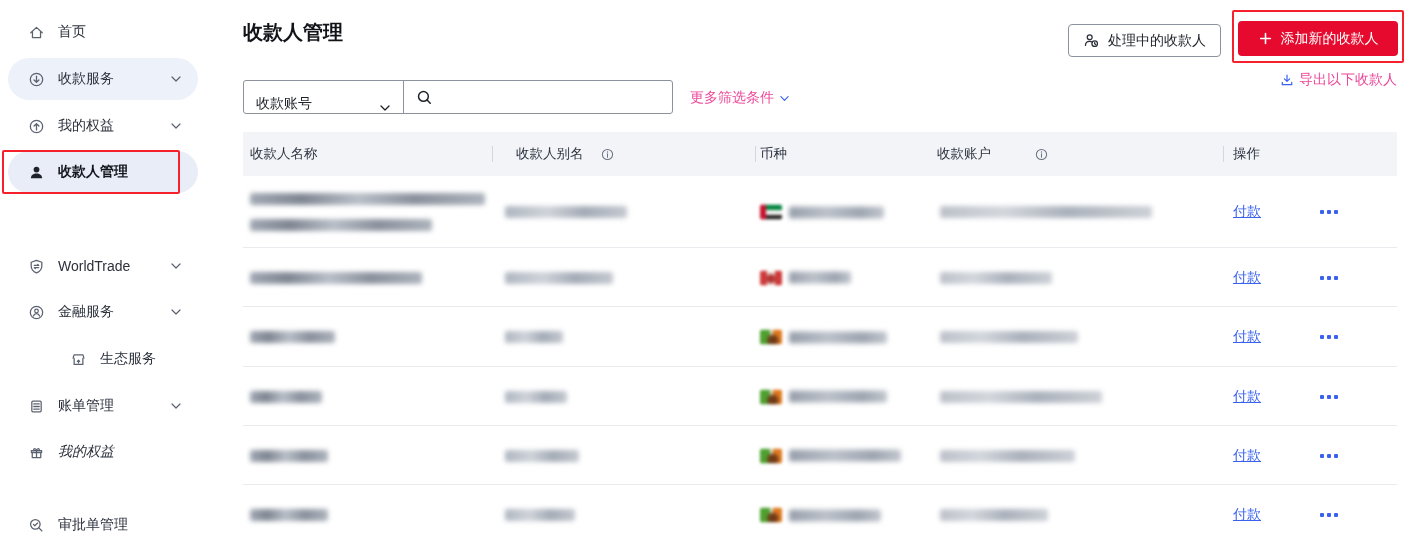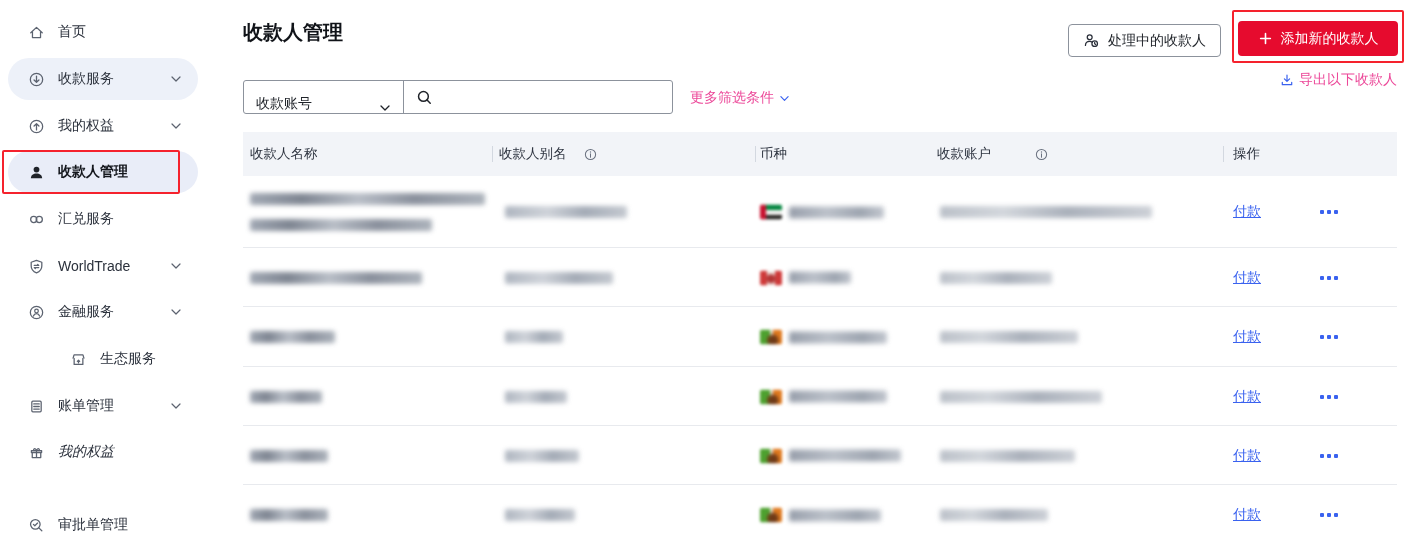--- a/index.html
+++ b/index.html
@@ -113,29 +113,20 @@
       </span>
     </div>
     <div class="side-item active" style="top: 151px;">
       <span class="s-icon">
         <svg width="17" height="17" viewBox="0 0 16 16">
           <circle cx="8" cy="5.2" r="2.7" fill="#1f2329"></circle>
           <path d="M2.7 13.4c0-3 2.4-4.5 5.3-4.5s5.3 1.5 5.3 4.5z" fill="#1f2329"></path>
         </svg>
       </span>
       <span class="s-label">收款人管理</span>
-    </div>
-    <div class="side-item" style="top: 198px;">
-      <span class="s-icon">
-        <svg width="17" height="17" viewBox="0 0 16 16" fill="none" stroke="#5c6370" stroke-width="1.2" stroke-linecap="round" stroke-linejoin="round">
-          <circle cx="5.4" cy="8" r="2.9"></circle>
-          <circle cx="10.6" cy="8" r="2.9"></circle>
-        </svg>
-      </span>
-      <span class="s-label">汇兑服务</span>
     </div>
     <div class="side-item" style="top: 291px;">
       <span class="s-icon">
         <svg width="17" height="17" viewBox="0 0 16 16" fill="none" stroke="#5c6370" stroke-width="1.2" stroke-linecap="round" stroke-linejoin="round">
           <circle cx="8" cy="8" r="5.8"></circle>
           <circle cx="8" cy="6.6" r="1.7"></circle>
           <path d="M5.1 11.3c.5-1.5 1.6-2.2 2.9-2.2s2.4.7 2.9 2.2"></path>
         </svg>
       </span>
       <span class="s-label">金融服务</span>
@@ -262,21 +253,21 @@
       <path d="M7 2v6.2M4.4 5.8 7 8.4l2.6-2.6M2.3 9.3v2.4h9.4V9.3"></path>
     </svg>
   </span>
   <span>导出以下收款人</span>
 </span>
 
 <div id="thead">
     <div class="th" style="left: 7px;">
       <span>收款人名称</span>
     </div>
-    <div class="th" style="left: 256px; gap: 17px;">
+    <div class="th" style="left: 273px; gap: 17px;">
       <span>收款人别名</span>
       <span style="display: inline-flex;">
         <svg width="13" height="13" viewBox="0 0 14 14" fill="none" stroke="#6b7280" stroke-width="1.1">
           <circle cx="7" cy="7" r="5.5"></circle>
           <path d="M7 6.3V10" stroke-linecap="round"></path>
           <circle cx="7" cy="4.3" r=".75" fill="#6b7280" stroke="none"></circle>
         </svg>
       </span>
     </div>
     <div class="th" style="left: 517px;">

